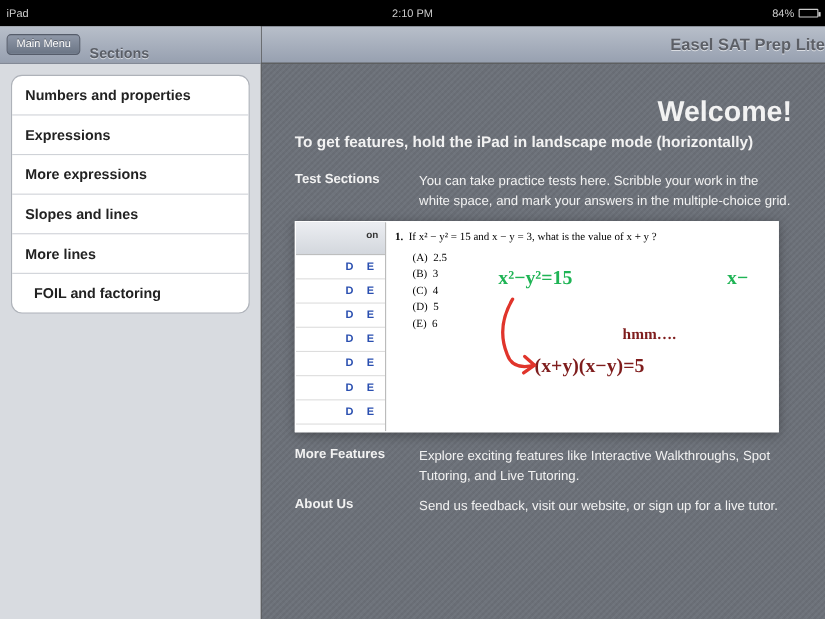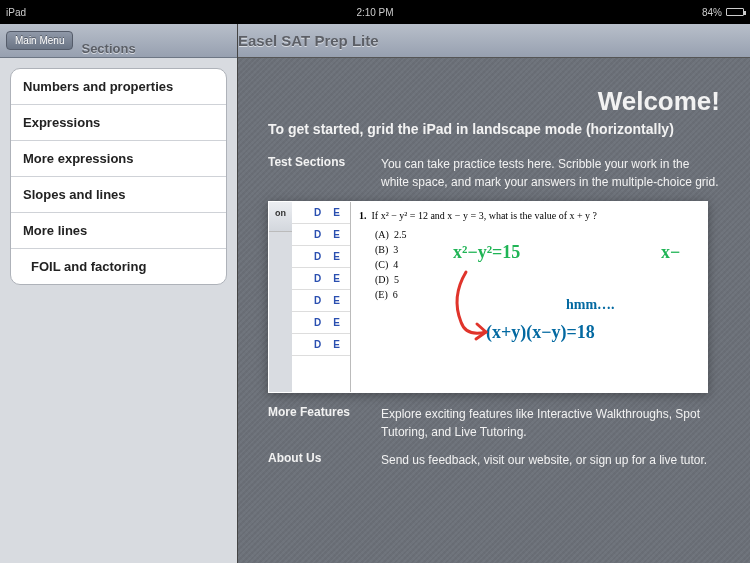--- a/index.html
+++ b/index.html
@@ -81,21 +81,21 @@
   .main {
     flex:1;
     display:flex; flex-direction:column;
     background: #6c7179;
     position:relative;
   }
   .main-toolbar {
     height:34px;
     background: linear-gradient(#b8bfca, #97a0b0);
     border-bottom:1px solid #555;
-    display:flex; align-items:center; justify-content:flex-start;
+    display:flex; align-items:center; justify-content:flex-end;
   }
   .main-title {
     font-size: 15px; font-weight:bold; color:#5c5f66;
     text-shadow: 0 1px 0 rgba(255,255,255,.6);
   }
   .content {
     flex:1;
     overflow:auto;
     padding: 28px 30px 10px 30px;
     color:#f2f2f2;
@@ -118,21 +118,21 @@
     box-shadow: 0 2px 10px rgba(0,0,0,.35);
     display:flex;
     overflow:hidden;
   }
   
   .mini-left {
     width: 82px;
     background:#d9dce1;
     border-right:1px solid #bbb;
     font-size:9px;
-    display:flex; flex-direction:row;
+    display:flex; flex-direction:column;
   }
   .mini-left-header {
     background: linear-gradient(#eceef2,#d3d7dd);
     border-bottom:1px solid #bbb;
     padding:6px 6px;
     font-weight:bold;
     color:#333;
     height:30px;
     text-align:right;
   }
@@ -145,21 +145,21 @@
   }
   
   .mini-right {
     flex:1; padding:8px 8px; position:relative; font-size:10px; color:#000;
   }
   .qtext { font-family: Georgia, serif; font-size:10px; }
   .qtext b { font-weight:bold;}
   .choices { margin-top:6px; margin-left:16px; font-family: Georgia, serif; font-size:10px; line-height:1.5;}
   .hand { position:absolute; font-family: "Comic Sans MS", cursive; font-weight:bold;}
   .hand.green { color:#1fb455;}
-  .hand.red { color:#0369a1;}
+  .hand.red { color:#7f1d1d;}
   svg.scribble { position:absolute; top:0; left:0; pointer-events:none;}
 </style>
 </head>
 <body>
 
 <div class="statusbar">
   <span>iPad</span>
   <span class="center">2:10 PM</span>
   <span class="right">
     <span>84%</span>
@@ -182,21 +182,21 @@
       <div class="section-item">FOIL and factoring</div>
     </div>
   </div>
 
   <div class="main">
     <div class="main-toolbar">
       <div class="main-title">Easel SAT Prep Lite</div>
     </div>
     <div class="content">
       <h1>Welcome!</h1>
-      <h2>To get started, grid the iPad in landscape mode (horizontally)</h2>
+      <h2>To get features, hold the iPad in landscape mode (horizontally)</h2>
 
       <div class="row">
         <div class="label">Test Sections</div>
         <div class="desc">You can take practice tests here. Scribble your work in the white space, and mark your answers in the multiple-choice grid.</div>
       </div>
 
       <div class="screenshot">
         <div class="mini-left">
           <div class="mini-left-header">on</div>
           <div class="mini-grid">
@@ -226,33 +226,33 @@
               </div>
             <div class="mini-grid-row">
                 <span>D</span>
                 <span>E</span>
               </div>
           </div>
         </div>
         <div class="mini-right">
           <div class="qtext">
             <b>1.</b>
-            &nbsp;<span>If x² − y² = 12 and x − y = 3, what is the value of  x + y ?</span>
+            &nbsp;<span>If x² − y² = 15 and x − y = 3, what is the value of  x + y ?</span>
           </div>
           <div class="choices">
             <div><span>(A)</span>&nbsp;&nbsp;<span>2.5</span></div>
             <div><span>(B)</span>&nbsp;&nbsp;<span>3</span></div>
             <div><span>(C)</span>&nbsp;&nbsp;<span>4</span></div>
             <div><span>(D)</span>&nbsp;&nbsp;<span>5</span></div>
             <div><span>(E)</span>&nbsp;&nbsp;<span>6</span></div>
           </div>
           <span class="hand green" style="top:40px; left:102px; font-size:18px;">x²−y²=15</span>
           <span class="hand green" style="top:40px; left:310px; font-size:18px;">x−</span>
           <span class="hand red" style="top:95px; left:215px; font-size:14px;">hmm….</span>
-          <span class="hand red" style="top:120px; left:135px; font-size:18px;">(x+y)(x−y)=18</span>
+          <span class="hand red" style="top:120px; left:135px; font-size:18px;">(x+y)(x−y)=5</span>
           <svg class="scribble" width="360" height="192">
             <path d="M115 70 Q100 95 110 120 Q115 135 135 130" stroke="#e0342b" stroke-width="3" fill="none" stroke-linecap="round"></path>
             <path d="M135 130 L126 122 M135 130 L125 137" stroke="#e0342b" stroke-width="3" fill="none" stroke-linecap="round"></path>
           </svg>
         </div>
       </div>
 
       <div class="row">
         <div class="label">More Features</div>
         <div class="desc">Explore exciting features like Interactive Walkthroughs, Spot Tutoring, and Live Tutoring.</div>

